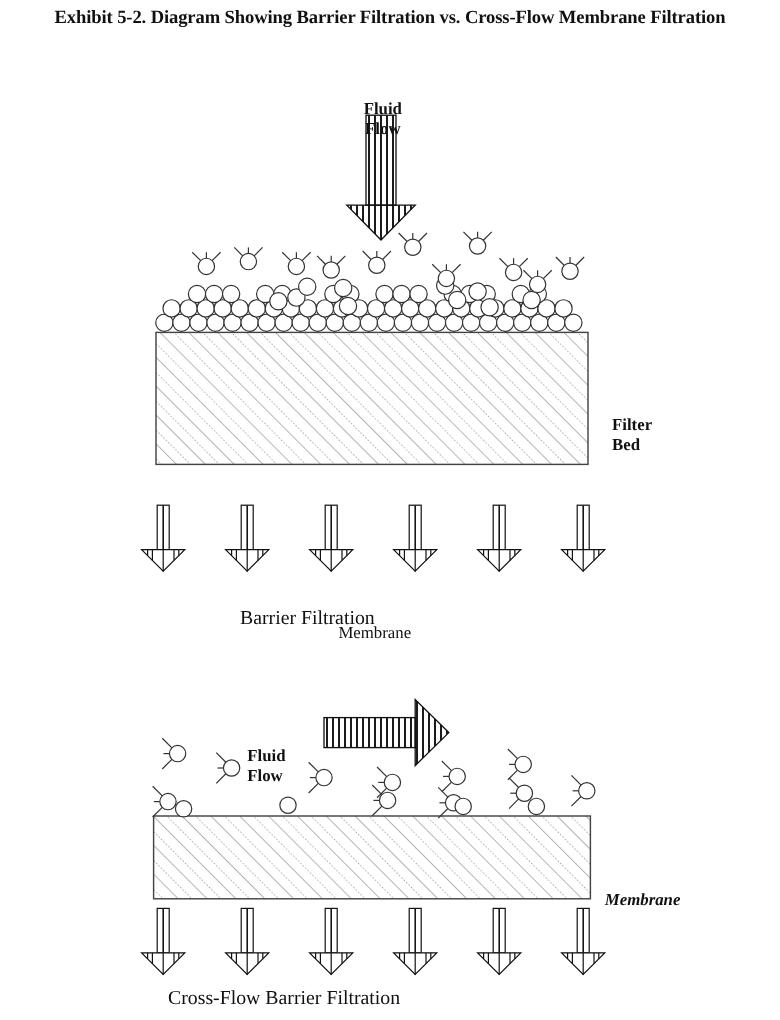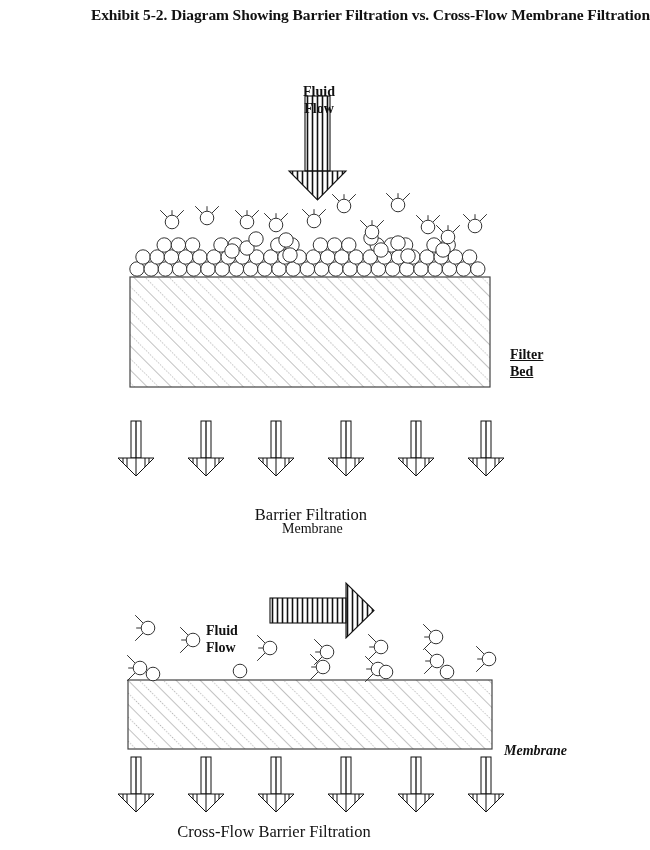--- a/index.html
+++ b/index.html
@@ -1,32 +1,32 @@
 <!DOCTYPE html>
 <html><head>
   <meta charset="utf-8">
   <style>
     html, body { margin: 0; padding: 0; background: #ffffff; }
     body { width: 650px; height: 850px; position: relative; overflow: hidden; font-family: "Liberation Serif", "DejaVu Serif", serif; color: #111; }
-    .title { position: absolute; left: 0; top: 6px; width: 650px; text-align: right; font-weight: bold; font-size: 15.5px; letter-spacing: -0.1px; }
+    .title { position: absolute; left: 0; top: 6px; width: 650px; text-align: center; font-weight: bold; font-size: 15.5px; letter-spacing: -0.1px; }
     .lbl { position: absolute; font-size: 14px; line-height: 17px; margin-top: 37px; }
     .lbl.bold { font-weight: bold; }
-    .cap { position: absolute; font-size: 16.5px; text-align: center; }
+    .cap { position: absolute; font-size: 16.5px; }
     svg#diagram { position: absolute; left: 0; top: 0; }
   </style>
 </head>
 <body>
 
 <div class="title">Exhibit 5-2. Diagram Showing Barrier Filtration vs. Cross-Flow Membrane Filtration</div>
 
 <div class="lbl bold" style="left:297px; top:46px; text-align:center; width:44px;">
   <div>Fluid</div>
   <div>Flow</div>
 </div>
-<div class="lbl bold" style="left:510px; top:309px;text-decoration:underline;">
+<div class="lbl bold" style="left:510px; top:309px;">
   <div>Filter</div>
   <div>Bed</div>
 </div>
 <div class="lbl" style="left:282px; top:483px; font-size:14px;">Membrane</div>
 <div class="cap" style="left:200px; top:505px; width:222px;">Barrier Filtration</div>
 
 <div class="lbl bold" style="left:206px; top:585px;">
   <div>Fluid</div>
   <div>Flow</div>
 </div>

